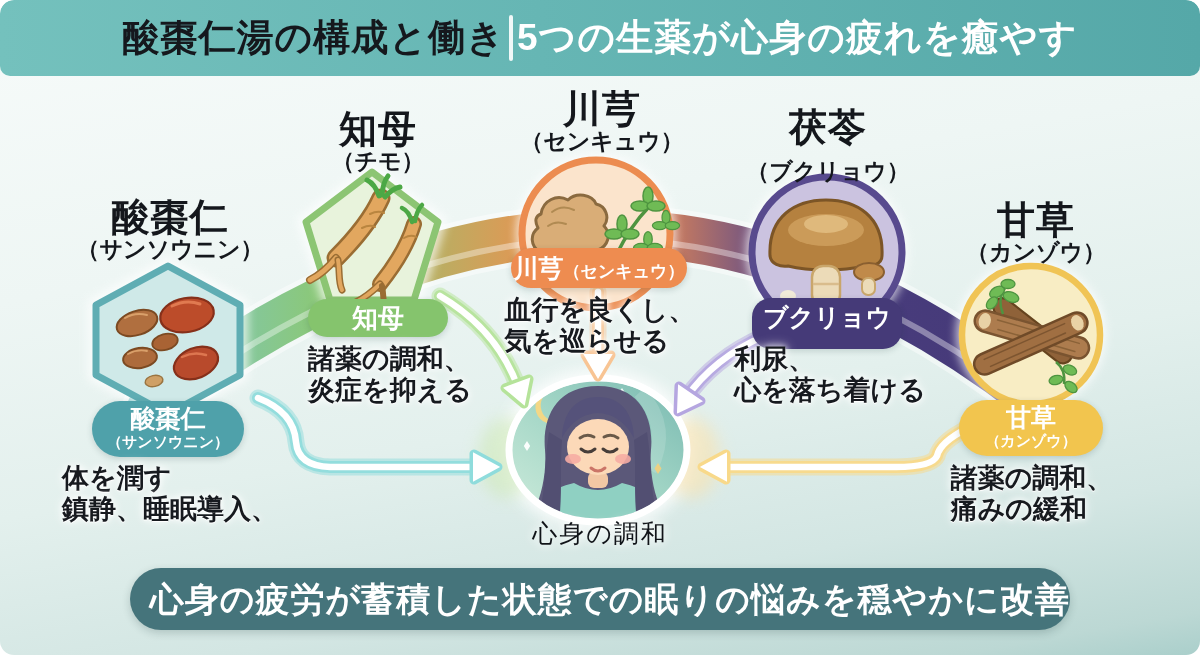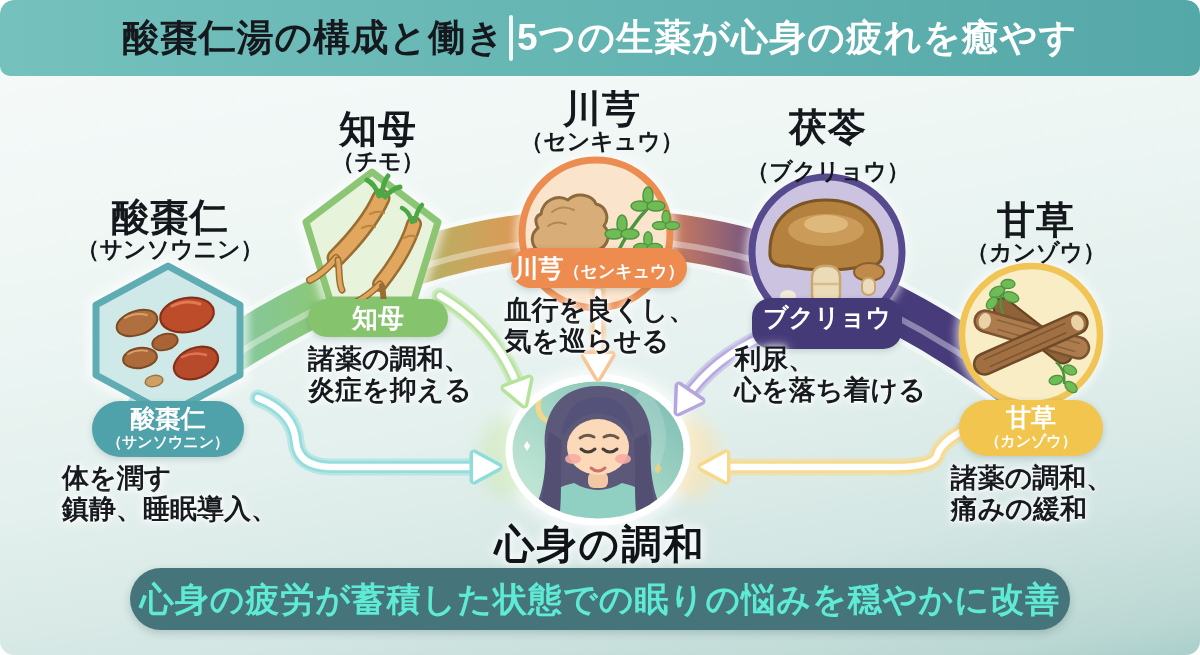--- a/index.html
+++ b/index.html
@@ -36,24 +36,24 @@
   .pl2{font-size:15px;line-height:20px;}
   .pl1i{font-size:25px;}
   .pl2i{font-size:17px;}
   
   .effect{position:absolute;transform:translateX(-50%);font-size:27px;font-weight:bold;
           color:#171a1f;line-height:1.16;white-space:nowrap;
           text-shadow:0 0 6px #fff,0 0 12px #fff,0 1px 0 #fff;}
   .effect span{display:block;}
   .e1{left:170px;top:463px}.e2{left:390px;top:344px}.e3{left:600px;top:295px}.e4{left:830px;top:344px}.e5{left:1032px;top:463px}
   
-  .center-label{position:absolute;left:600px;top:517px;transform:translateX(-50%);font-size:40px;font-weight:bold;color:#101318;
+  .center-label{position:absolute;left:600px;top:517px;transform:translateX(-50%);font-size:25px;font-weight:normal;color:#101318;
                 letter-spacing:2px;white-space:nowrap;text-shadow:0 0 8px #fff,0 0 14px #fff;}
   .footer-pill{position:absolute;left:130px;top:568px;width:940px;height:62px;border-radius:32px;background:#45747b;
-               color:#5eead4;font-size:34px;font-weight:bold;text-align:center;line-height:62px;letter-spacing:1px;
+               color:#ffffff;font-size:34px;font-weight:bold;text-align:right;line-height:62px;letter-spacing:1px;
                box-shadow:0 3px 8px rgba(20,50,50,.2);white-space:nowrap;}
 </style>
 </head>
 <body>
 
 <div class="card">
 
   <svg class="diagram" viewBox="0 0 1200 655">
     <defs>
       <linearGradient id="bandGrad" gradientUnits="userSpaceOnUse" x1="150" y1="300" x2="1044" y2="300">

